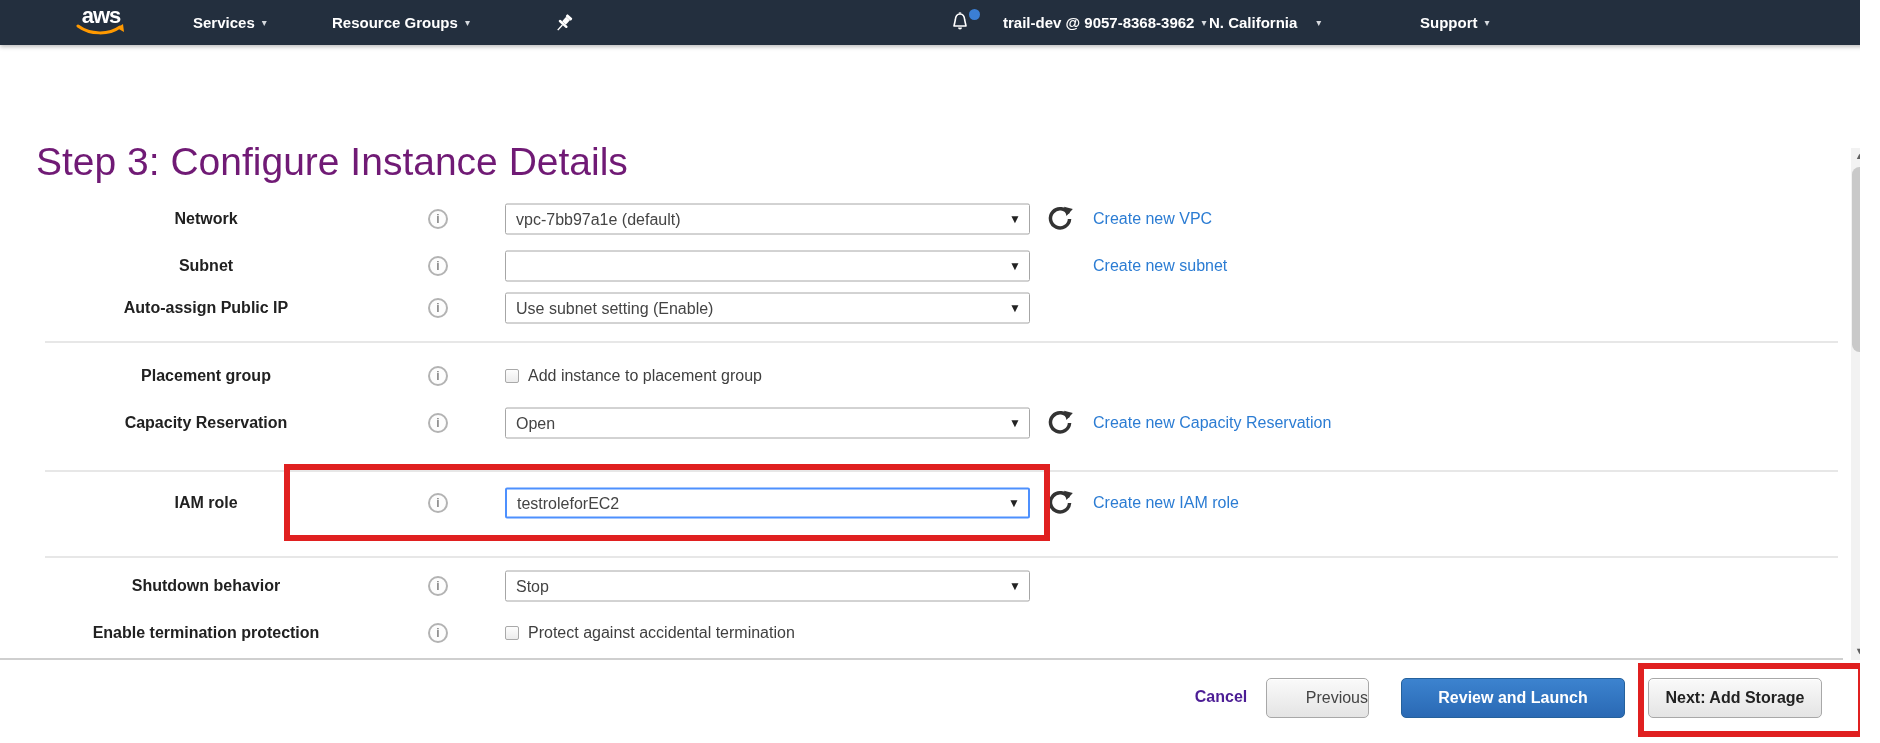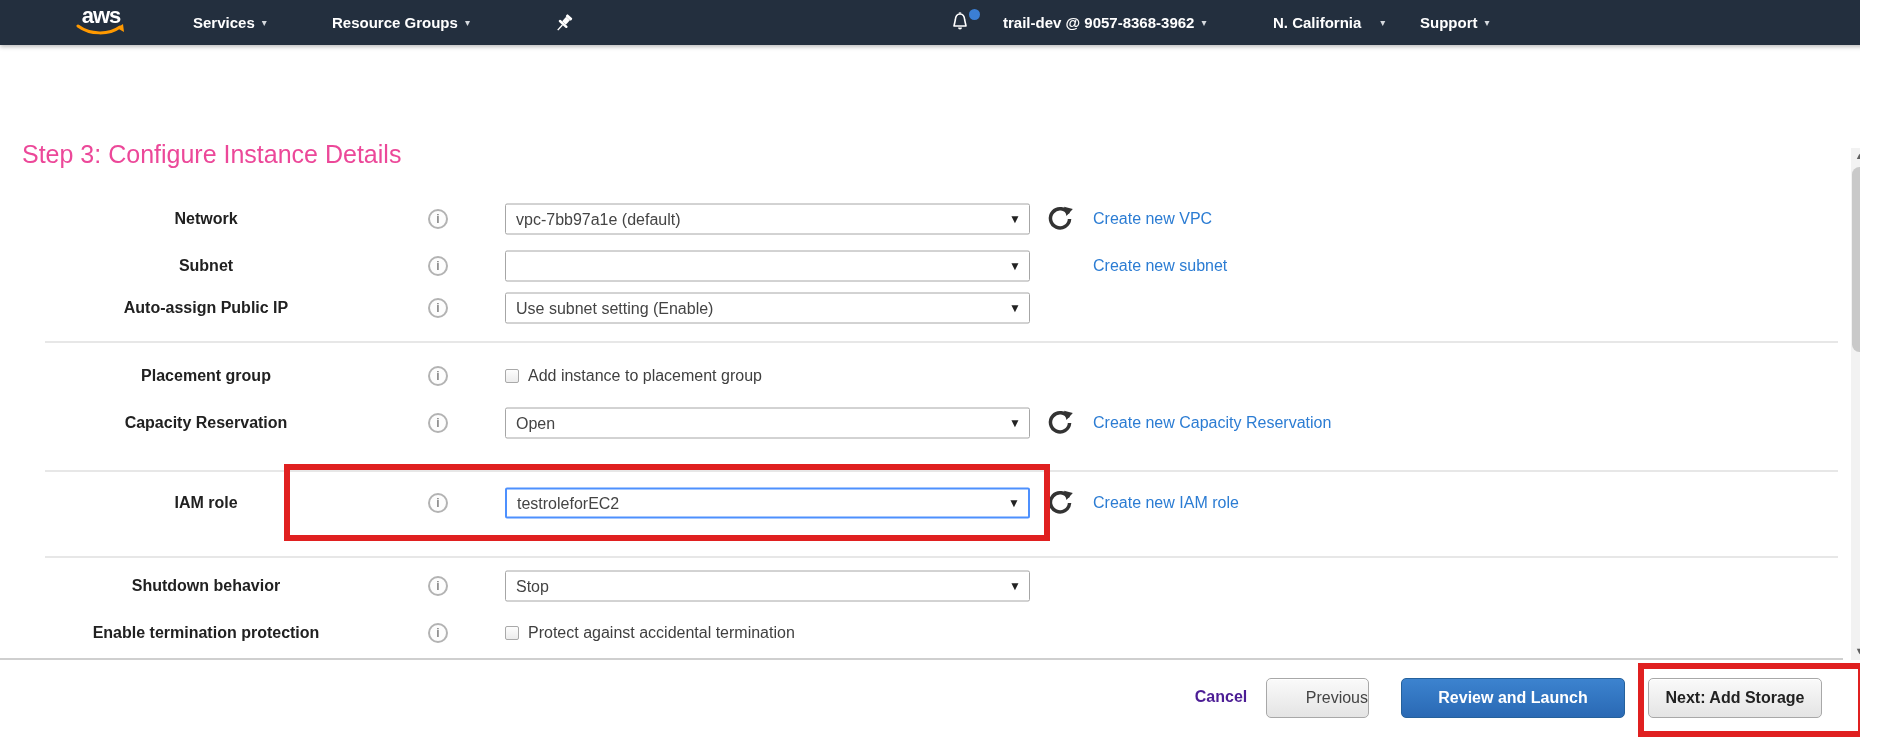--- a/index.html
+++ b/index.html
@@ -21,22 +21,22 @@
                background:#3b7fd4; }
   .pin-wrap { position:absolute; left:552px; top:11px; width:24px; height:24px; cursor:pointer; }
 
   
   .tabs { position:absolute; left:14px; top:75px; display:flex; gap:32px; z-index:5; }
   .tab { font-size:15px; padding:0 8px 13px 8px; border-bottom:6px solid #e7e7e7;
          color:#2b7cd3; cursor:pointer; white-space:nowrap; }
   .tab.active { color:#696969; font-weight:700; border-bottom-color:#f2a114; }
 
   
-  .page-title { position:absolute; left:22px; top:140px; font-size:25px; font-weight:400;
-                color:#ec4899; letter-spacing:0; }
+  .page-title { position:absolute; left:36px; top:140px; font-size:39px; font-weight:400;
+                color:#701a75; letter-spacing:0; }
 
   
   .row { position:absolute; left:0; width:1560px; height:31px; }
   .row > * { position:absolute; top:50%; transform:translateY(-50%); }
   .lbl { left:0; width:412px; text-align:center; font-size:16px; font-weight:700; color:#212121; }
   .info { left:428px; width:20px; height:20px; border:2px solid #b3b3b3; border-radius:50%;
           color:#8a8a8a; font-size:12px; font-weight:700; text-align:center; line-height:16px;
           cursor:pointer; background:#fdfdfd; }
   .ctrl { left:505px; }
   .sel { position:relative; width:525px; height:31px; border:1px solid #a6a6a6; border-radius:2px;
@@ -117,21 +117,21 @@
         <path d="M10 17.5 a2 2 0 0 0 4 0" fill="#fff"></path>
         <path d="M11 3.4 a1.2 1.2 0 0 1 2 0" fill="none" stroke="#fff" stroke-width="1.4"></path>
       </svg>
       <span class="notif-dot"></span>
     </div>
 
     <div class="nav-item" style="left:1003px;">
       <span>trail-dev @ 9057-8368-3962</span>
       <span class="caret">▾</span>
     </div>
-    <div class="nav-item" style="left:1273px;gap:12px;">
+    <div class="nav-item" style="left:1209px;gap:12px;">
       <span>N. California</span>
       <span class="caret">▾</span>
     </div>
     <div class="nav-item" style="left:1420px;">
       <span>Support</span>
       <span class="caret">▾</span>
     </div>
   </div>
 
 

